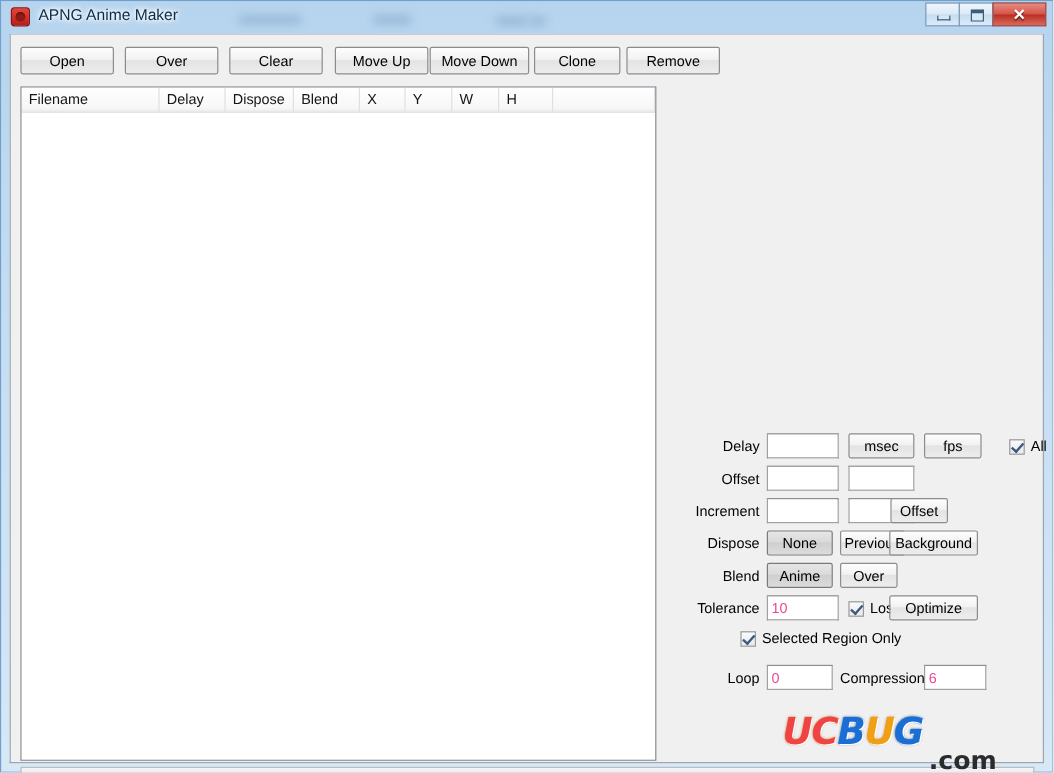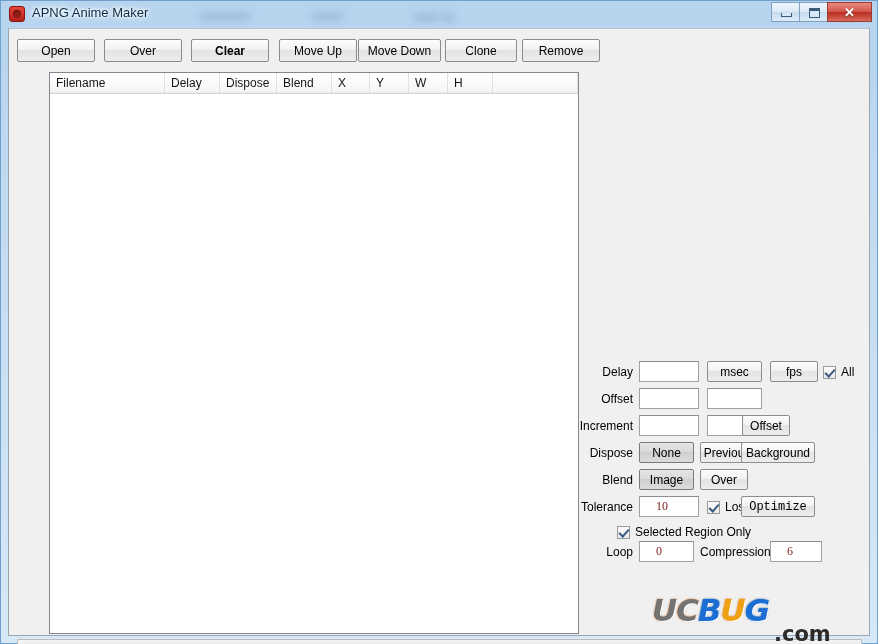--- a/index.html
+++ b/index.html
@@ -192,21 +192,20 @@
   .listview {
     position: absolute;
     left: 8px;
     top: 43px;
     width: 530px;
     height: 562px;
     background: #ffffff;
     border: 1px solid #828790;
     box-sizing: border-box;
     overflow: hidden;
-    margin-left: 32px;
   }
   .lv-header {
     display: flex;
     height: 21px;
     background: linear-gradient(to bottom, #ffffff 0%, #f7f7f7 85%, #ebebeb 100%);
     border-bottom: 1px solid #d6d6d6;
     box-sizing: border-box;
   }
   .lv-col {
     box-sizing: border-box;
@@ -247,24 +246,24 @@
     left: 0;
     width: 78px;
   }
   .pfield {
     position: absolute;
     box-sizing: border-box;
     height: 21px;
     background: #ffffff;
     border: 1px solid #a0a0a0;
     border-top-color: #8d8d8d;
-    font-family: Liberation Serif, serif;
-    font-size: 12px;
-    color: #7f1d1d;
-    padding: 0 16px;
+    font-family: Liberation Sans, sans-serif;
+    font-size: 12px;
+    color: #ec4899;
+    padding: 0 3px;
     line-height: 19px;
     outline: none;
   }
   .pbtn {
     position: absolute;
     box-sizing: border-box;
     height: 21px;
     border: 1px solid #8c8c8c;
     border-radius: 2px;
     background: linear-gradient(to bottom, #fdfdfd 0%, #f2f2f2 45%, #e3e3e3 50%, #ededed 100%);
@@ -342,21 +341,21 @@
     position: absolute;
     left: 0;
     top: 0;
     font-family: "DejaVu Sans", sans-serif;
     font-weight: bold;
     font-style: italic;
     font-size: 31px;
     letter-spacing: -1px;
     white-space: nowrap;
   }
-  .wm-uc { color: #737373; text-shadow: 1px 1px 0 #ffffff, 0 0 2px #c85a00; }
+  .wm-uc { color: #ef4444; text-shadow: 1px 1px 0 #ffffff, 0 0 2px #c85a00; }
   .wm-b  { color: #1b6fd4; text-shadow: 1px 1px 0 #ffffff, 0 0 2px #0b3f85; }
   .wm-u2 { color: #f0a013; text-shadow: 1px 1px 0 #ffffff, 0 0 2px #c85a00; }
   .wm-g  { color: #1b6fd4; text-shadow: 1px 1px 0 #ffffff, 0 0 2px #0b3f85; }
   .wm-cn {
     position: absolute;
     left: 148px;
     top: 2px;
     font-family: "DejaVu Sans", sans-serif;
     font-weight: bold;
     font-size: 26px;
@@ -404,21 +403,21 @@
           <span class="glyph-close">✕</span>
         </div>
       </div>
     </div>
 
     <div class="client">
 
       <div class="toolbar" id="toolbar" style="position: absolute;">
           <div class="tbtn" style="position: absolute; left: 0px; width: 78px;">Open</div>
           <div class="tbtn" style="position: absolute; left: 87px; width: 78px;">Over</div>
-          <div class="tbtn" style="position: absolute; left: 174px; width: 78px; font-weight: bold;">Clear</div>
+          <div class="tbtn" style="position: absolute; left: 174px; width: 78px;">Clear</div>
           <div class="tbtn" style="position: absolute; left: 262px; width: 78px;">Move Up</div>
           <div class="tbtn" style="position: absolute; left: 341px; width: 83px;">Move Down</div>
           <div class="tbtn" style="position: absolute; left: 428px; width: 72px;">Clone</div>
           <div class="tbtn" style="position: absolute; left: 505px; width: 78px;">Remove</div>
         </div>
 
       <div class="listview">
         <div class="lv-header" id="lv-header">
             <div class="lv-col" style="width: 115px;">Filename</div>
             <div class="lv-col" style="width: 55px;">Delay</div>
@@ -433,21 +432,21 @@
         <div class="lv-body"></div>
       </div>
 
       <div class="props">
 
         <div class="prow">
           <div class="plabel lbl-col">Delay</div>
           <input class="pfield" style="left: 84px; width: 60px;" value="">
           <div class="pbtn" style="left:152px; width:55px;">msec</div>
           <div class="pbtn" style="left:215px; width:48px;">fps</div>
-          <div class="chk" style="left:268px; top:4px;">
+          <div class="chk" style="left:286px; top:4px;">
             <span class="chkbox checked"></span>
             <span>All</span>
           </div>
         </div>
 
         <div class="prow">
           <div class="plabel lbl-col">Offset</div>
           <input class="pfield" style="left: 84px; width: 60px;" value="">
           <input class="pfield" style="left: 152px; width: 55px;" value="">
         </div>
@@ -461,36 +460,36 @@
 
         <div class="prow">
           <div class="plabel lbl-col">Dispose</div>
           <div class="pbtn pressed" style="left:84px; width:55px;">None</div>
           <div class="pbtn" style="left:145px; width:54px;">Previous</div>
           <div class="pbtn" style="left:186px; width:74px; left:186px;text-align:center;">Background</div>
         </div>
 
         <div class="prow">
           <div class="plabel lbl-col">Blend</div>
-          <div class="pbtn pressed" style="left:84px; width:55px;">Image</div>
+          <div class="pbtn pressed" style="left:84px; width:55px;">Anime</div>
           <div class="pbtn" style="left:145px; width:48px;text-align:right;">Over</div>
         </div>
 
         <div class="prow">
           <div class="plabel lbl-col">Tolerance</div>
           <input class="pfield" style="left: 84px; width: 60px;" value="10">
           <div class="chk" style="left:152px; top:4px;">
             <span class="chkbox checked"></span>
             <span>Lossy</span>
           </div>
-          <div class="pbtn" style="left:186px; width:74px;font-family:Liberation Mono, monospace;">Optimize</div>
-        </div>
-
-
-        <div class="prow" style="height:18px; margin-bottom:0;">
+          <div class="pbtn" style="left:186px; width:74px;">Optimize</div>
+        </div>
+
+
+        <div class="prow" style="height:18px; margin-bottom:13px;">
           <div class="chk" style="left:62px; top:2px;">
             <span class="chkbox checked"></span>
             <span>Selected Region Only</span>
           </div>
         </div>
 
         <div class="prow">
           <div class="plabel lbl-col">Loop</div>
           <input class="pfield" style="left: 84px; width: 55px;" value="0">
           <div class="plabel" style="left:145px; width:105px; text-align:left;">Compression Level</div>

